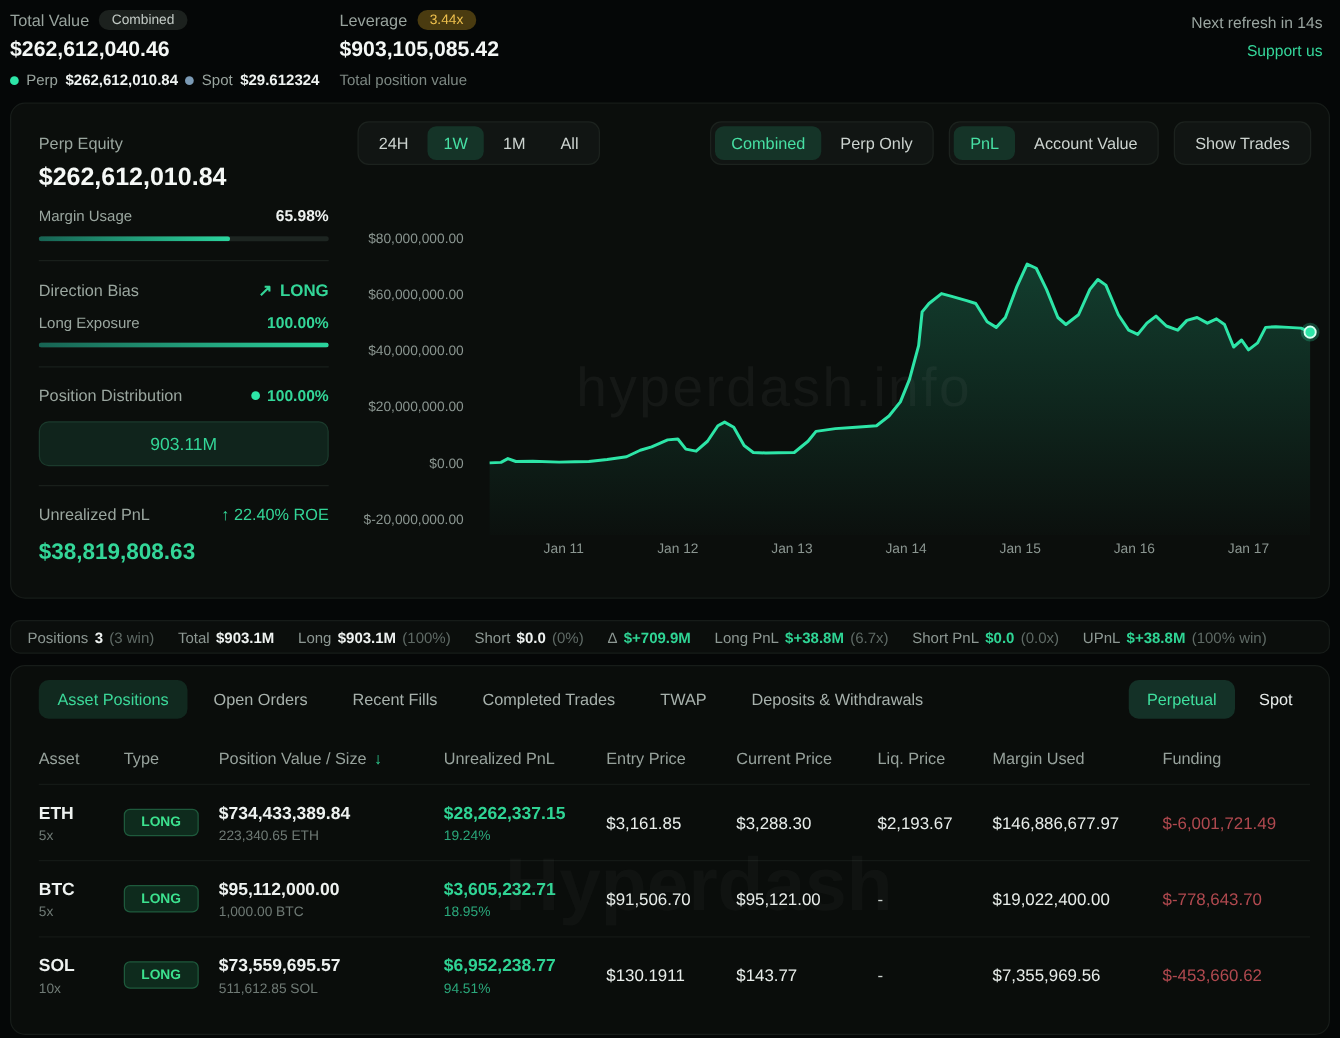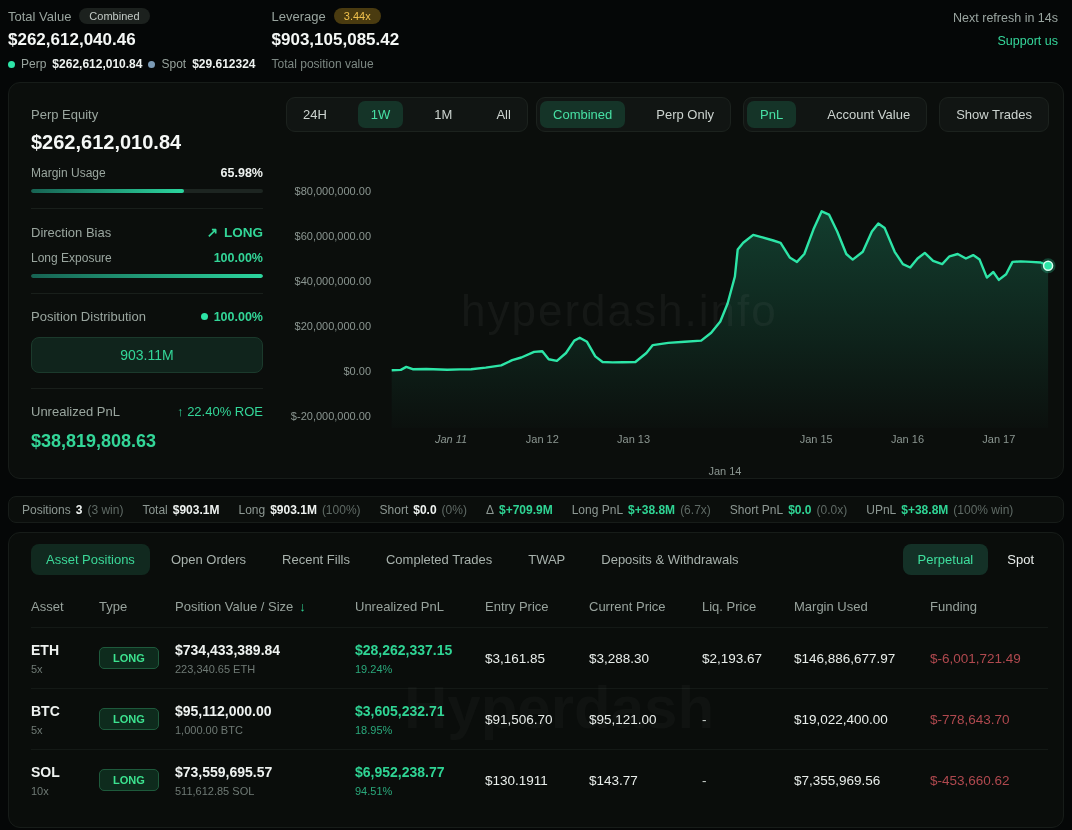--- a/index.html
+++ b/index.html
@@ -47,21 +47,21 @@
   .dist-box { background:#10241c; border:1px solid #1b3a2c; border-radius:8px; height:36px;
               display:flex; align-items:center; justify-content:center; color:#33d698;
               font-size:14px; margin-top:13px; }
   .roe-row { display:flex; justify-content:space-between; align-items:center; }
   .roe { color:#33d698; font-size:13px; font-weight:normal; }
   .upnl-big { font-size:18px; font-weight:bold; color:#33d698; margin-top:12px; }
 
   
   .chart-controls { position:absolute; left:277px; right:14px; top:14px;
                     display:flex; justify-content:space-between; align-items:flex-start; }
-  .seg-group { display:flex; gap:18px; background:#111513; border:1px solid #1c221e;
+  .seg-group { display:flex; gap:2px; background:#111513; border:1px solid #1c221e;
                border-radius:9px; padding:3px; }
   .seg { border:none; background:transparent; color:#ccd3cf; font-size:13px;
          padding:6px 13px; border-radius:7px; cursor:pointer; font-family:inherit; }
   .seg.active { background:#153428; color:#47e0a4; }
   .right-controls { display:flex; gap:12px; }
   .pnl-readout { position:absolute; right:14px; top:58px; text-align:right; }
   .pnl-label { font-size:12px; color:#9aa69f; }
   .pnl-value { font-size:17px; font-weight:bold; color:#33d698; margin-top:7px; }
 
   
@@ -230,24 +230,24 @@
         <circle cx="662.1" cy="87.7" r="7.5" fill="rgba(45,229,167,0.25)"></circle>
         <circle cx="662.1" cy="87.7" r="4.5" fill="#2de5a7" stroke="#d9fff0" stroke-width="1.5"></circle>
       </svg>
     <div class="chart-watermark">hyperdash.info</div>
   <div class="ylab" style="top: 13px;">$80,000,000.00</div>
       <div class="ylab" style="top: 58px;">$60,000,000.00</div>
       <div class="ylab" style="top: 103px;">$40,000,000.00</div>
       <div class="ylab" style="top: 148px;">$20,000,000.00</div>
       <div class="ylab" style="top: 193px;">$0.00</div>
       <div class="ylab" style="top: 238px;">$-20,000,000.00</div>
-      <div class="xlab" style="left: 165px; font-style: italic;">Jan 11</div>
+      <div class="xlab" style="left: 165px;">Jan 11</div>
       <div class="xlab" style="left: 256.3px;">Jan 12</div>
       <div class="xlab" style="left: 347.6px;">Jan 13</div>
-      <div class="xlab" style="left: 438.9px; margin-top: 32px;">Jan 14</div>
+      <div class="xlab" style="left: 438.9px;">Jan 14</div>
       <div class="xlab" style="left: 530.2px;">Jan 15</div>
       <div class="xlab" style="left: 621.5px;">Jan 16</div>
       <div class="xlab" style="left: 712.8px;">Jan 17</div>
     </div>
 </section>
 
 <section class="summary-strip" id="summary-strip">
     <div class="sum-item">
       <span class="sum-label">Positions</span>
       <span class="sum-val-white">3</span>

